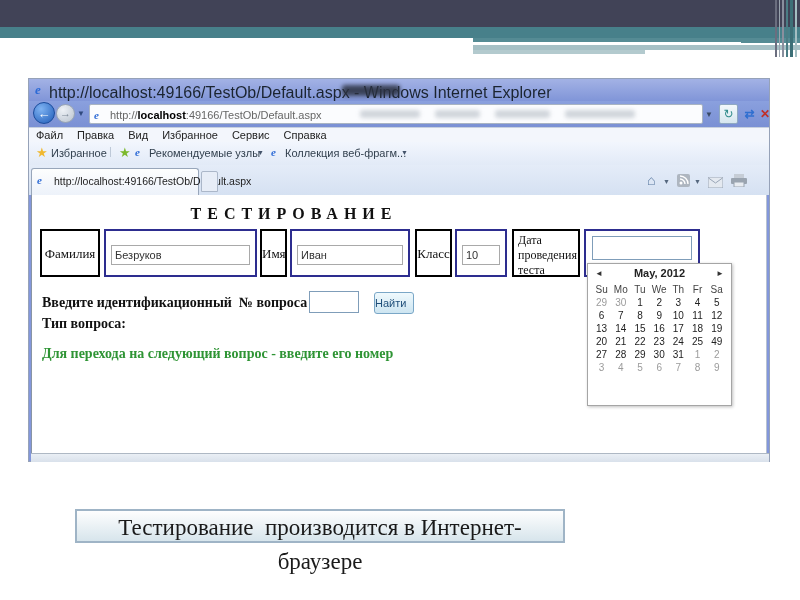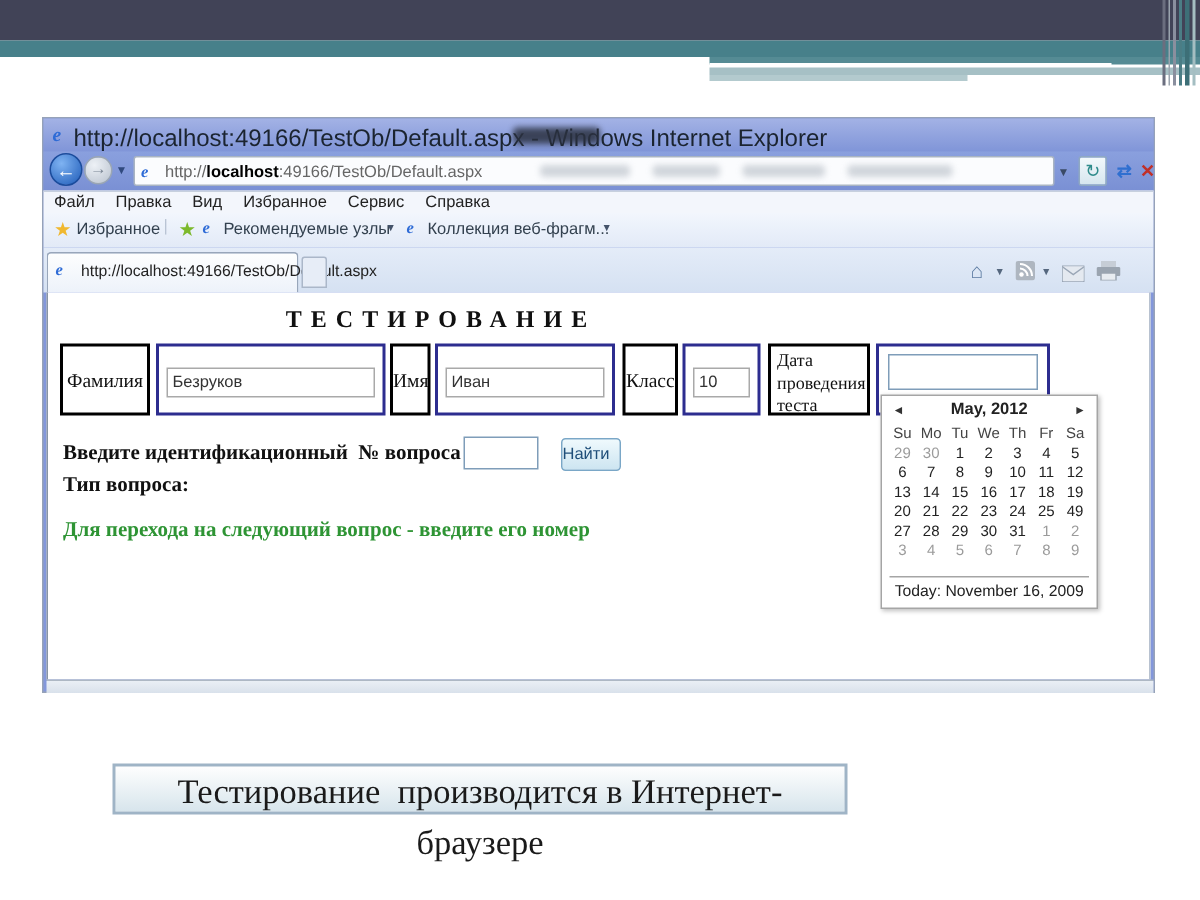--- a/index.html
+++ b/index.html
@@ -327,21 +327,20 @@
             <div class="cal-row">
               <span class="cal-cell muted">3</span>
               <span class="cal-cell muted">4</span>
               <span class="cal-cell muted">5</span>
               <span class="cal-cell muted">6</span>
               <span class="cal-cell muted">7</span>
               <span class="cal-cell muted">8</span>
               <span class="cal-cell muted">9</span>
             </div>
           </div>
-        <div id="cal-footer">Today: November 16, 2009</div>
       </div>
     </div>
 
     <div class="abs" id="status-strip"></div>
   </div>
 
   <div class="abs" id="caption-box">Тестирование  производится в Интернет-браузере</div>
 </div>
 
 </body></html>

